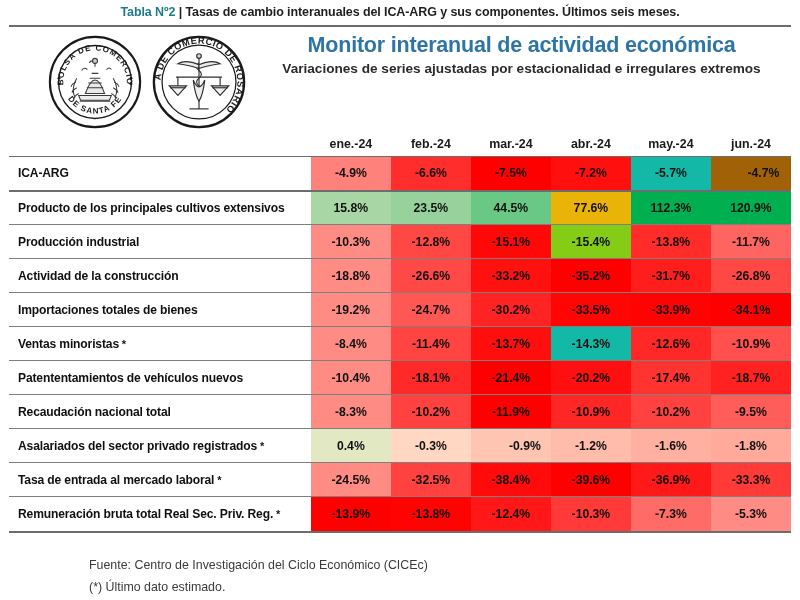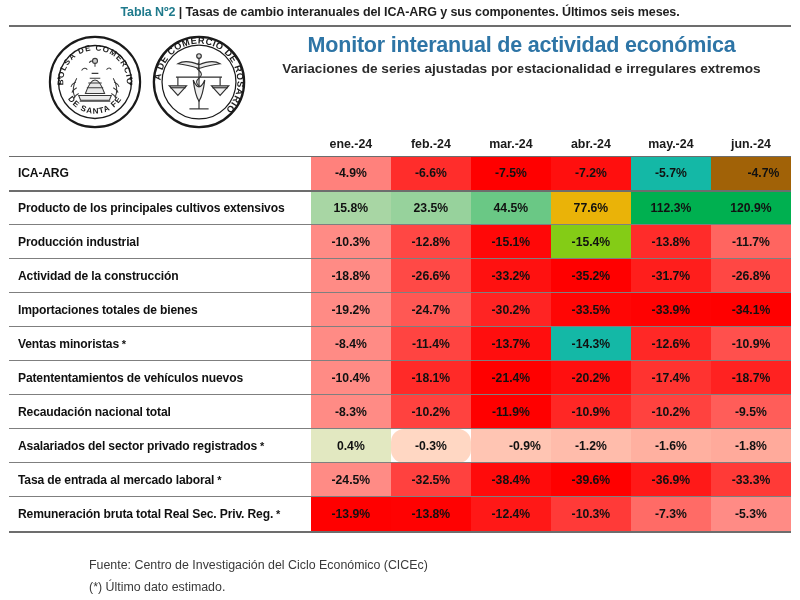--- a/index.html
+++ b/index.html
@@ -348,21 +348,21 @@
             <td style="background: rgb(255, 139, 133);">-8.3%</td>
             <td style="background: rgb(255, 66, 63);">-10.2%</td>
             <td style="background: rgb(255, 0, 0);">-11.9%</td>
             <td style="background: rgb(255, 39, 37);">-10.9%</td>
             <td style="background: rgb(255, 66, 63);">-10.2%</td>
             <td style="background: rgb(255, 93, 89);">-9.5%</td>
           </tr>
           <tr class="datarow">
             <td class="rowlabel">Asalariados del sector privado registrados<span class="star"> *</span></td>
             <td style="background: rgb(226, 232, 193);">0.4%</td>
-            <td style="background: rgb(255, 215, 195); border-radius: 13px;">-0.3%</td>
+            <td style="background: rgb(255, 215, 195);">-0.3%</td>
             <td style="background: rgb(255, 197, 179); padding-left: 28px;">-0.9%</td>
             <td style="background: rgb(255, 188, 171);">-1.2%</td>
             <td style="background: rgb(255, 176, 160);">-1.6%</td>
             <td style="background: rgb(255, 170, 155);">-1.8%</td>
           </tr>
           <tr class="datarow">
             <td class="rowlabel">Tasa de entrada al mercado laboral<span class="star"> *</span></td>
             <td style="background: rgb(255, 139, 133);">-24.5%</td>
             <td style="background: rgb(255, 65, 63);">-32.5%</td>
             <td style="background: rgb(255, 11, 11);">-38.4%</td>

